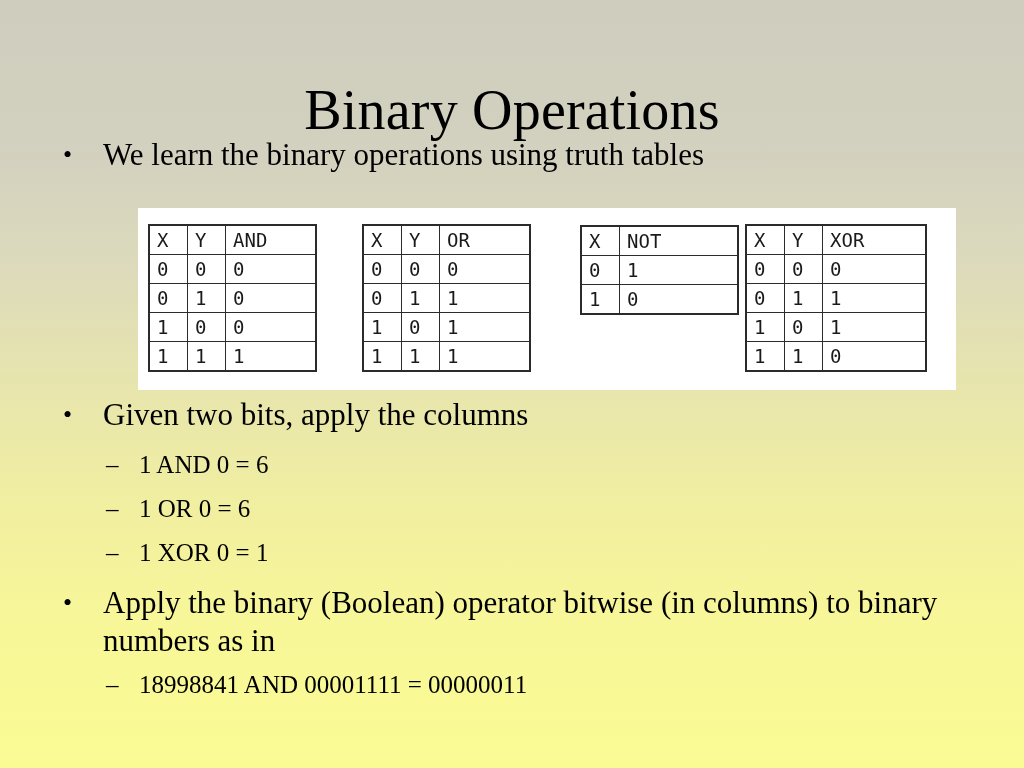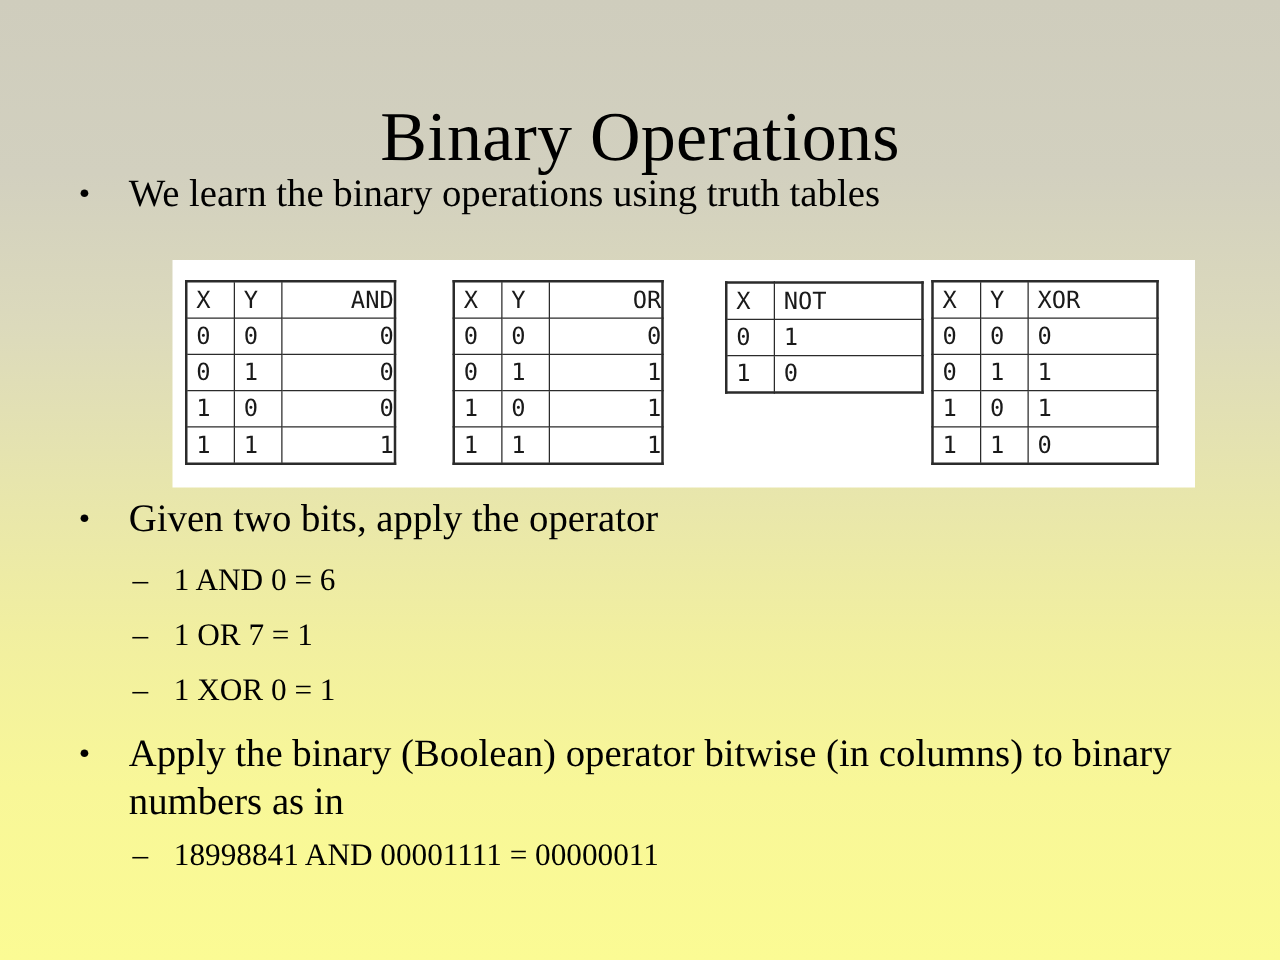--- a/index.html
+++ b/index.html
@@ -109,21 +109,21 @@
   .tt td {
     border: 1px solid #2b2b2b;
     height: 28px;
     padding: 0 0 0 7px;
     text-align: left;
     vertical-align: middle;
     line-height: 28px;
     white-space: nowrap;
   }
   .tt td.c-narrow { width: 30px; }
-  .tt td.c-wide   { width: 82px; text-align: right; }
+  .tt td.c-wide   { width: 82px; }
   .tt td.c-wide2  { width: 110px; }
   .tt td.c-wide3  { width: 95px; }
 
   
   #tbl-and { left: 10px;  top: 16px; }
   #tbl-or  { left: 224px; top: 16px; }
   #tbl-not { left: 442px; top: 17px; }
   #tbl-xor { left: 607px; top: 16px; }
 </style>
 </head>
@@ -244,31 +244,31 @@
         <td class="c-narrow">1</td>
         <td class="c-wide3">0</td>
       </tr>
     </tbody>
       </table>
 
   </div>
 
   <div class="bullet-row bullet-l1" style="top:396px;">
     <span class="marker">•</span>
-    <span class="btext">Given two bits, apply the operator</span>
+    <span class="btext">Given two bits, apply the columns</span>
   </div>
 
   <div class="bullet-row bullet-l2" style="top:448px;">
     <span class="marker">–</span>
     <span class="btext">1 AND 0 = 6</span>
   </div>
 
   <div class="bullet-row bullet-l2" style="top:492px;">
     <span class="marker">–</span>
-    <span class="btext">1 OR 7 = 1</span>
+    <span class="btext">1 OR 0 = 6</span>
   </div>
 
   <div class="bullet-row bullet-l2" style="top:536px;">
     <span class="marker">–</span>
     <span class="btext">1 XOR 0 = 1</span>
   </div>
 
   <div class="bullet-row bullet-l1" style="top:584px; width:880px;">
     <span class="marker">•</span>
     <span class="btext"><span>Apply the binary (Boolean) operator </span><span class="ital">bitwise</span><span> (in columns) to binary numbers as in</span></span>

